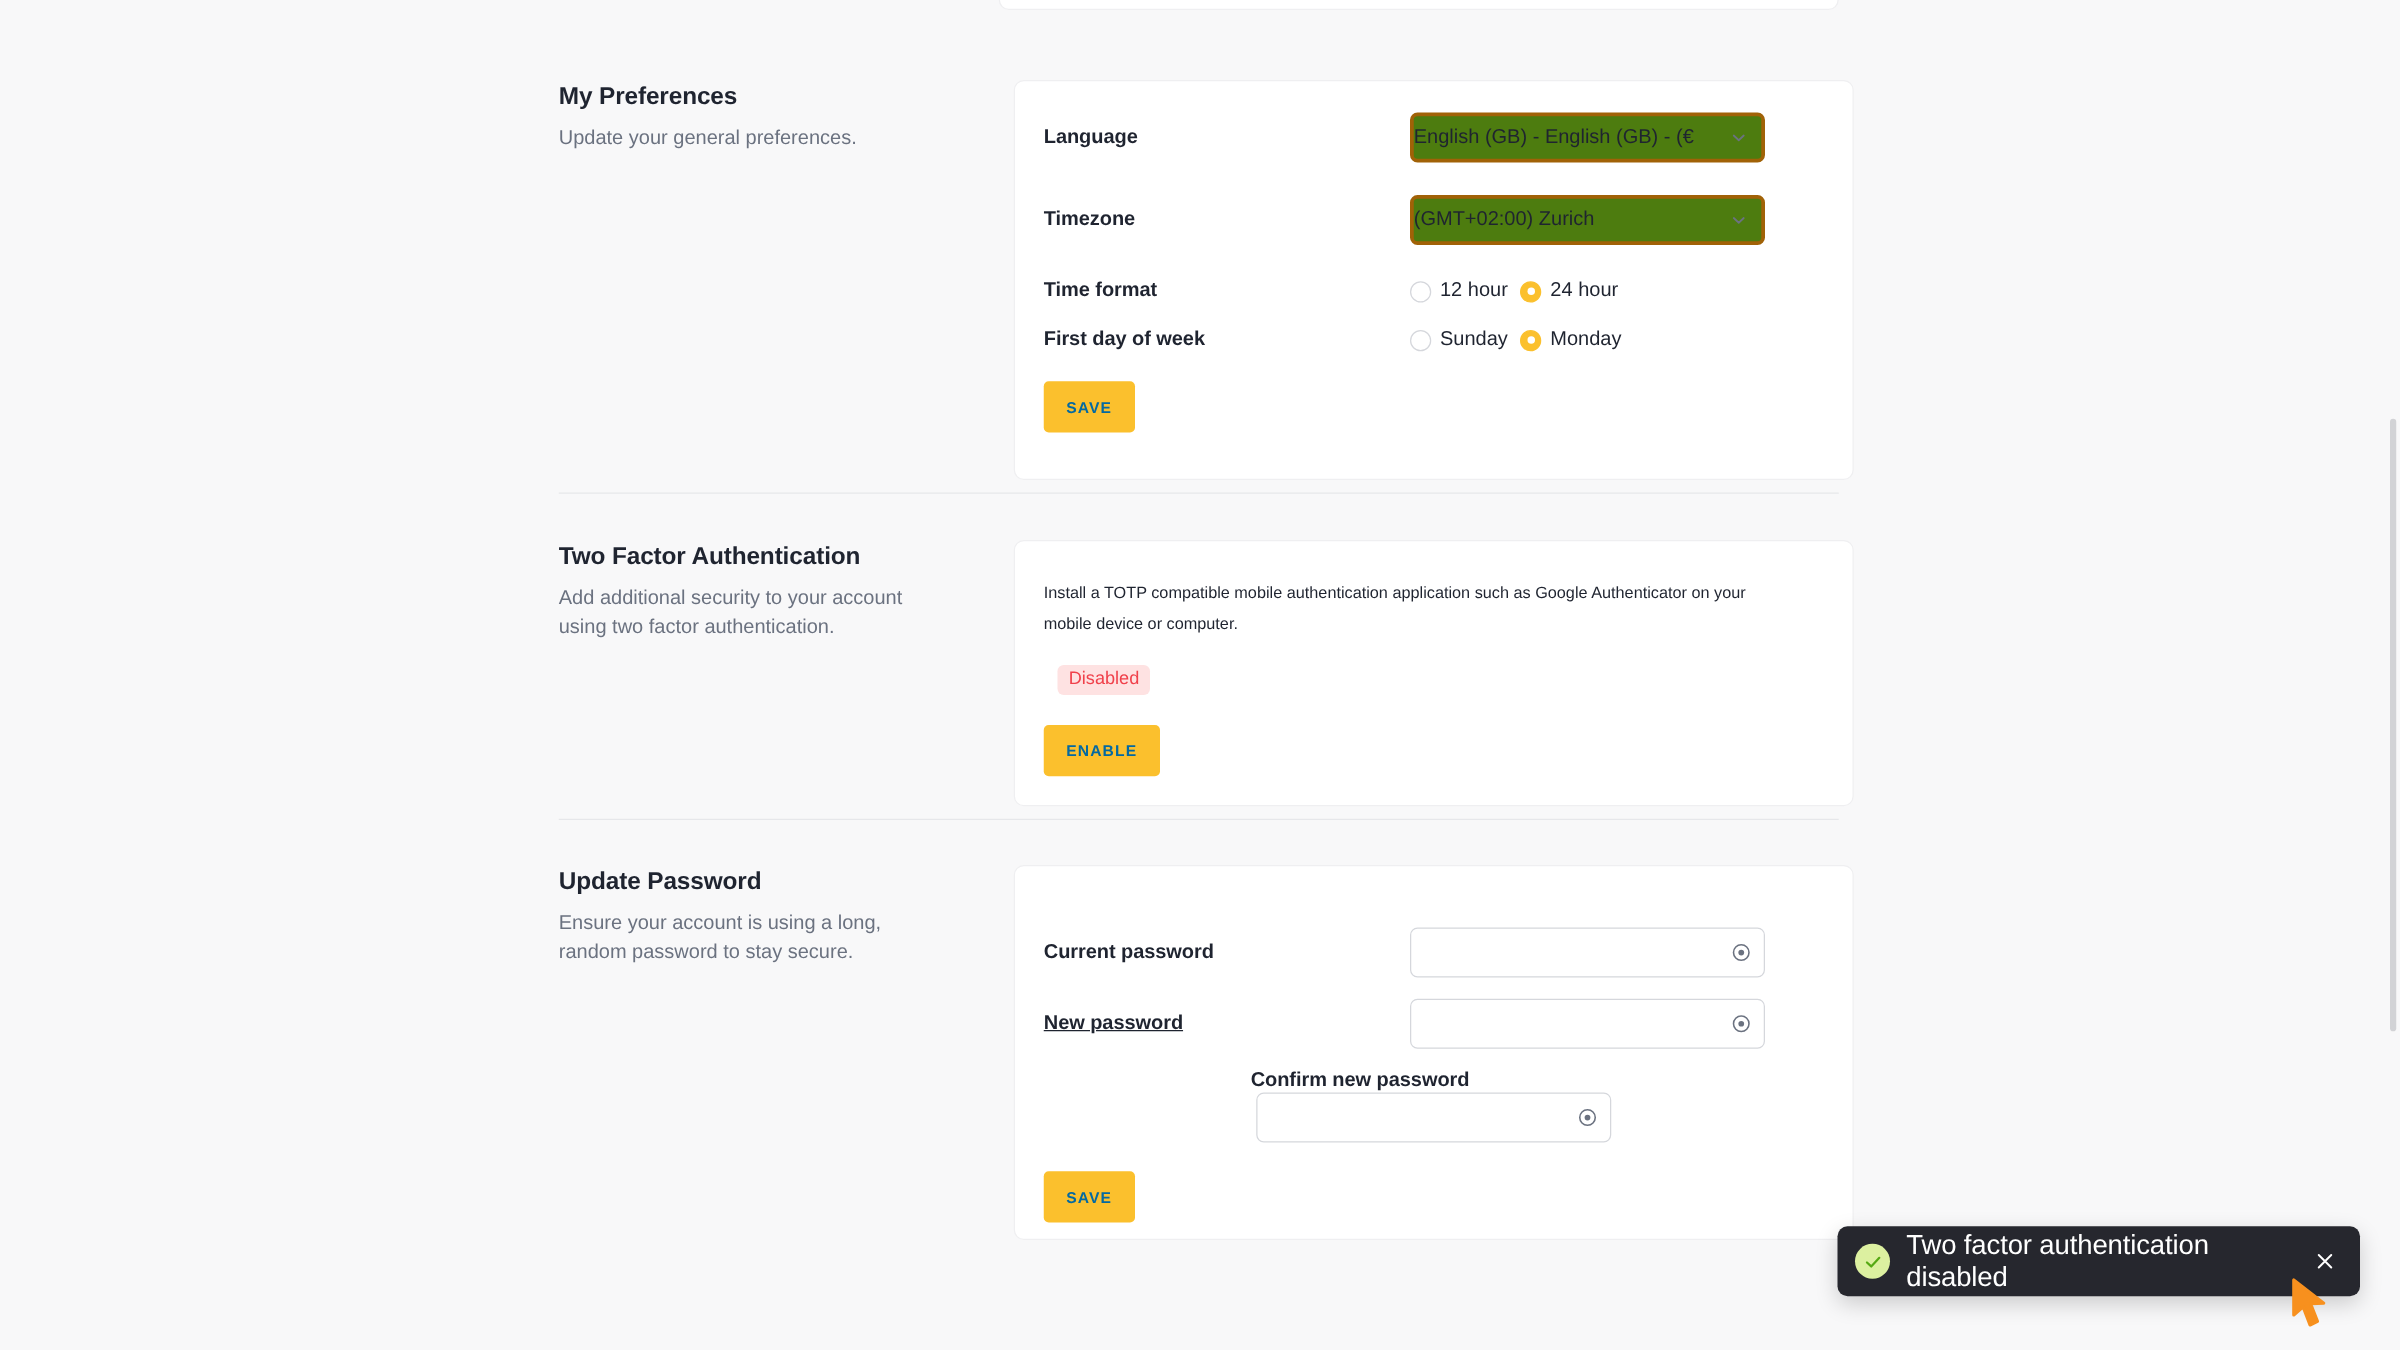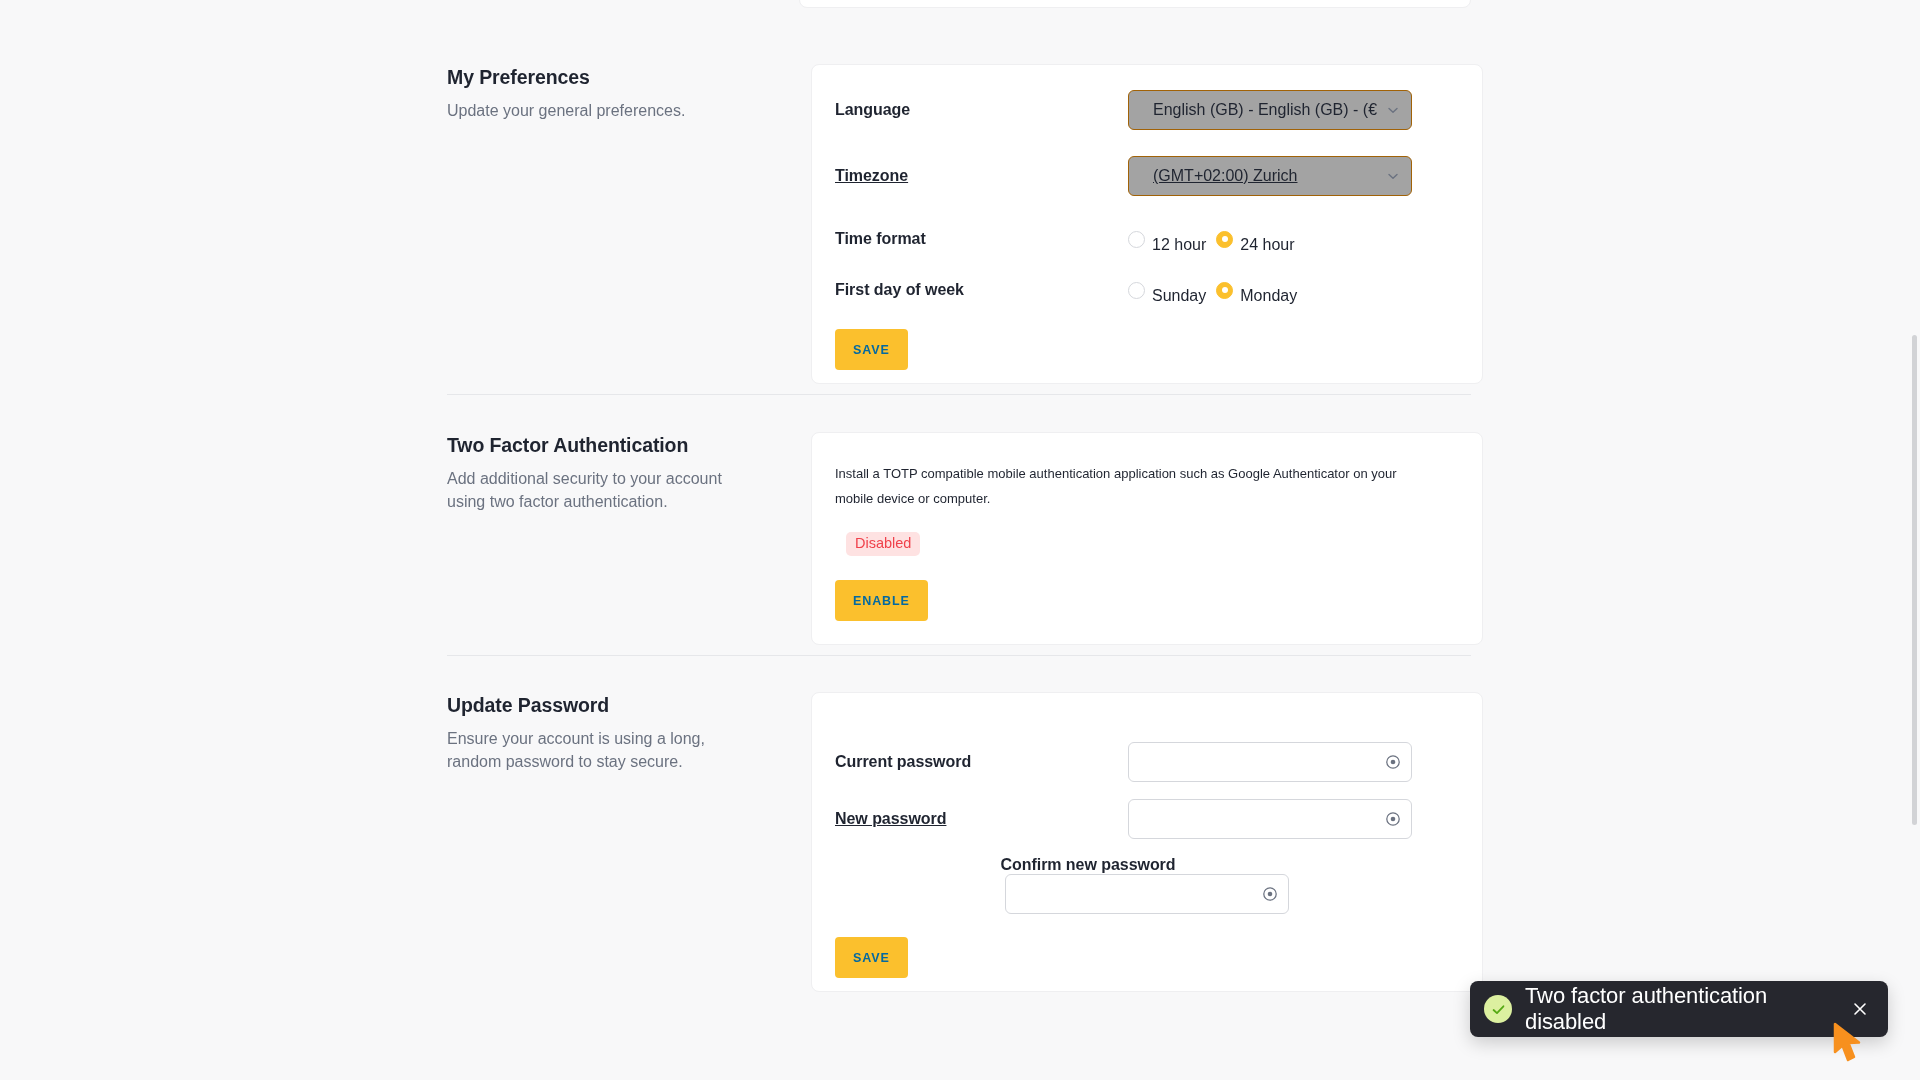--- a/index.html
+++ b/index.html
@@ -102,26 +102,26 @@
     letter-spacing: -0.05px;
   }
 
   .field-col { flex: 1; }
 
   
   .select {
     position: relative;
     width: 284px;
     height: 40px;
-    border: 1px solid #a16207;
+    border: 3px solid #a16207;
     border-radius: 6px;
-    background: #a3a3a3;
+    background: #4d7c0f;
     display: flex;
     align-items: center;
-    padding: 0 34px 0 24px;
+    padding: 0 34px 0 0;
     font-size: 16px;
     color: #1F2430;
     white-space: nowrap;
     overflow: hidden;
     cursor: pointer;
   }
   .select .val {
     overflow: hidden;
     text-overflow: clip;
     white-space: nowrap;
@@ -168,21 +168,20 @@
     left: 50%; top: 50%;
     width: 6px; height: 6px;
     margin: -3px 0 0 -3px;
     border-radius: 50%;
     background: #FFFFFF;
   }
   .radio-label {
     font-size: 16px;
     color: #1F2430;
     white-space: nowrap;
-    margin-top: 12px;
   }
 
   
   .btn {
     display: inline-flex;
     align-items: center;
     justify-content: center;
     height: 41px;
     padding: 0 18px;
     border: none;
@@ -330,21 +329,21 @@
             <span class="val">English (GB) - English (GB) - (€</span>
             <span class="chev">
               <svg viewBox="0 0 14 14" width="14" height="14" fill="none" stroke="#6B7280" stroke-width="1.4" stroke-linecap="round" stroke-linejoin="round">
                 <path d="M3 5.4 L7 9.2 L11 5.4"></path>
               </svg>
             </span>
           </div>
         </div>
       </div>
 
-      <div class="form-row" style="margin-top:26px;text-decoration:underline;">
+      <div class="form-row" style="margin-top:26px;">
         <div class="form-label">Timezone</div>
         <div class="field-col">
           <div class="select">
             <span class="val">(GMT+02:00) Zurich</span>
             <span class="chev">
               <svg viewBox="0 0 14 14" width="14" height="14" fill="none" stroke="#6B7280" stroke-width="1.4" stroke-linecap="round" stroke-linejoin="round">
                 <path d="M3 5.4 L7 9.2 L11 5.4"></path>
               </svg>
             </span>
           </div>

